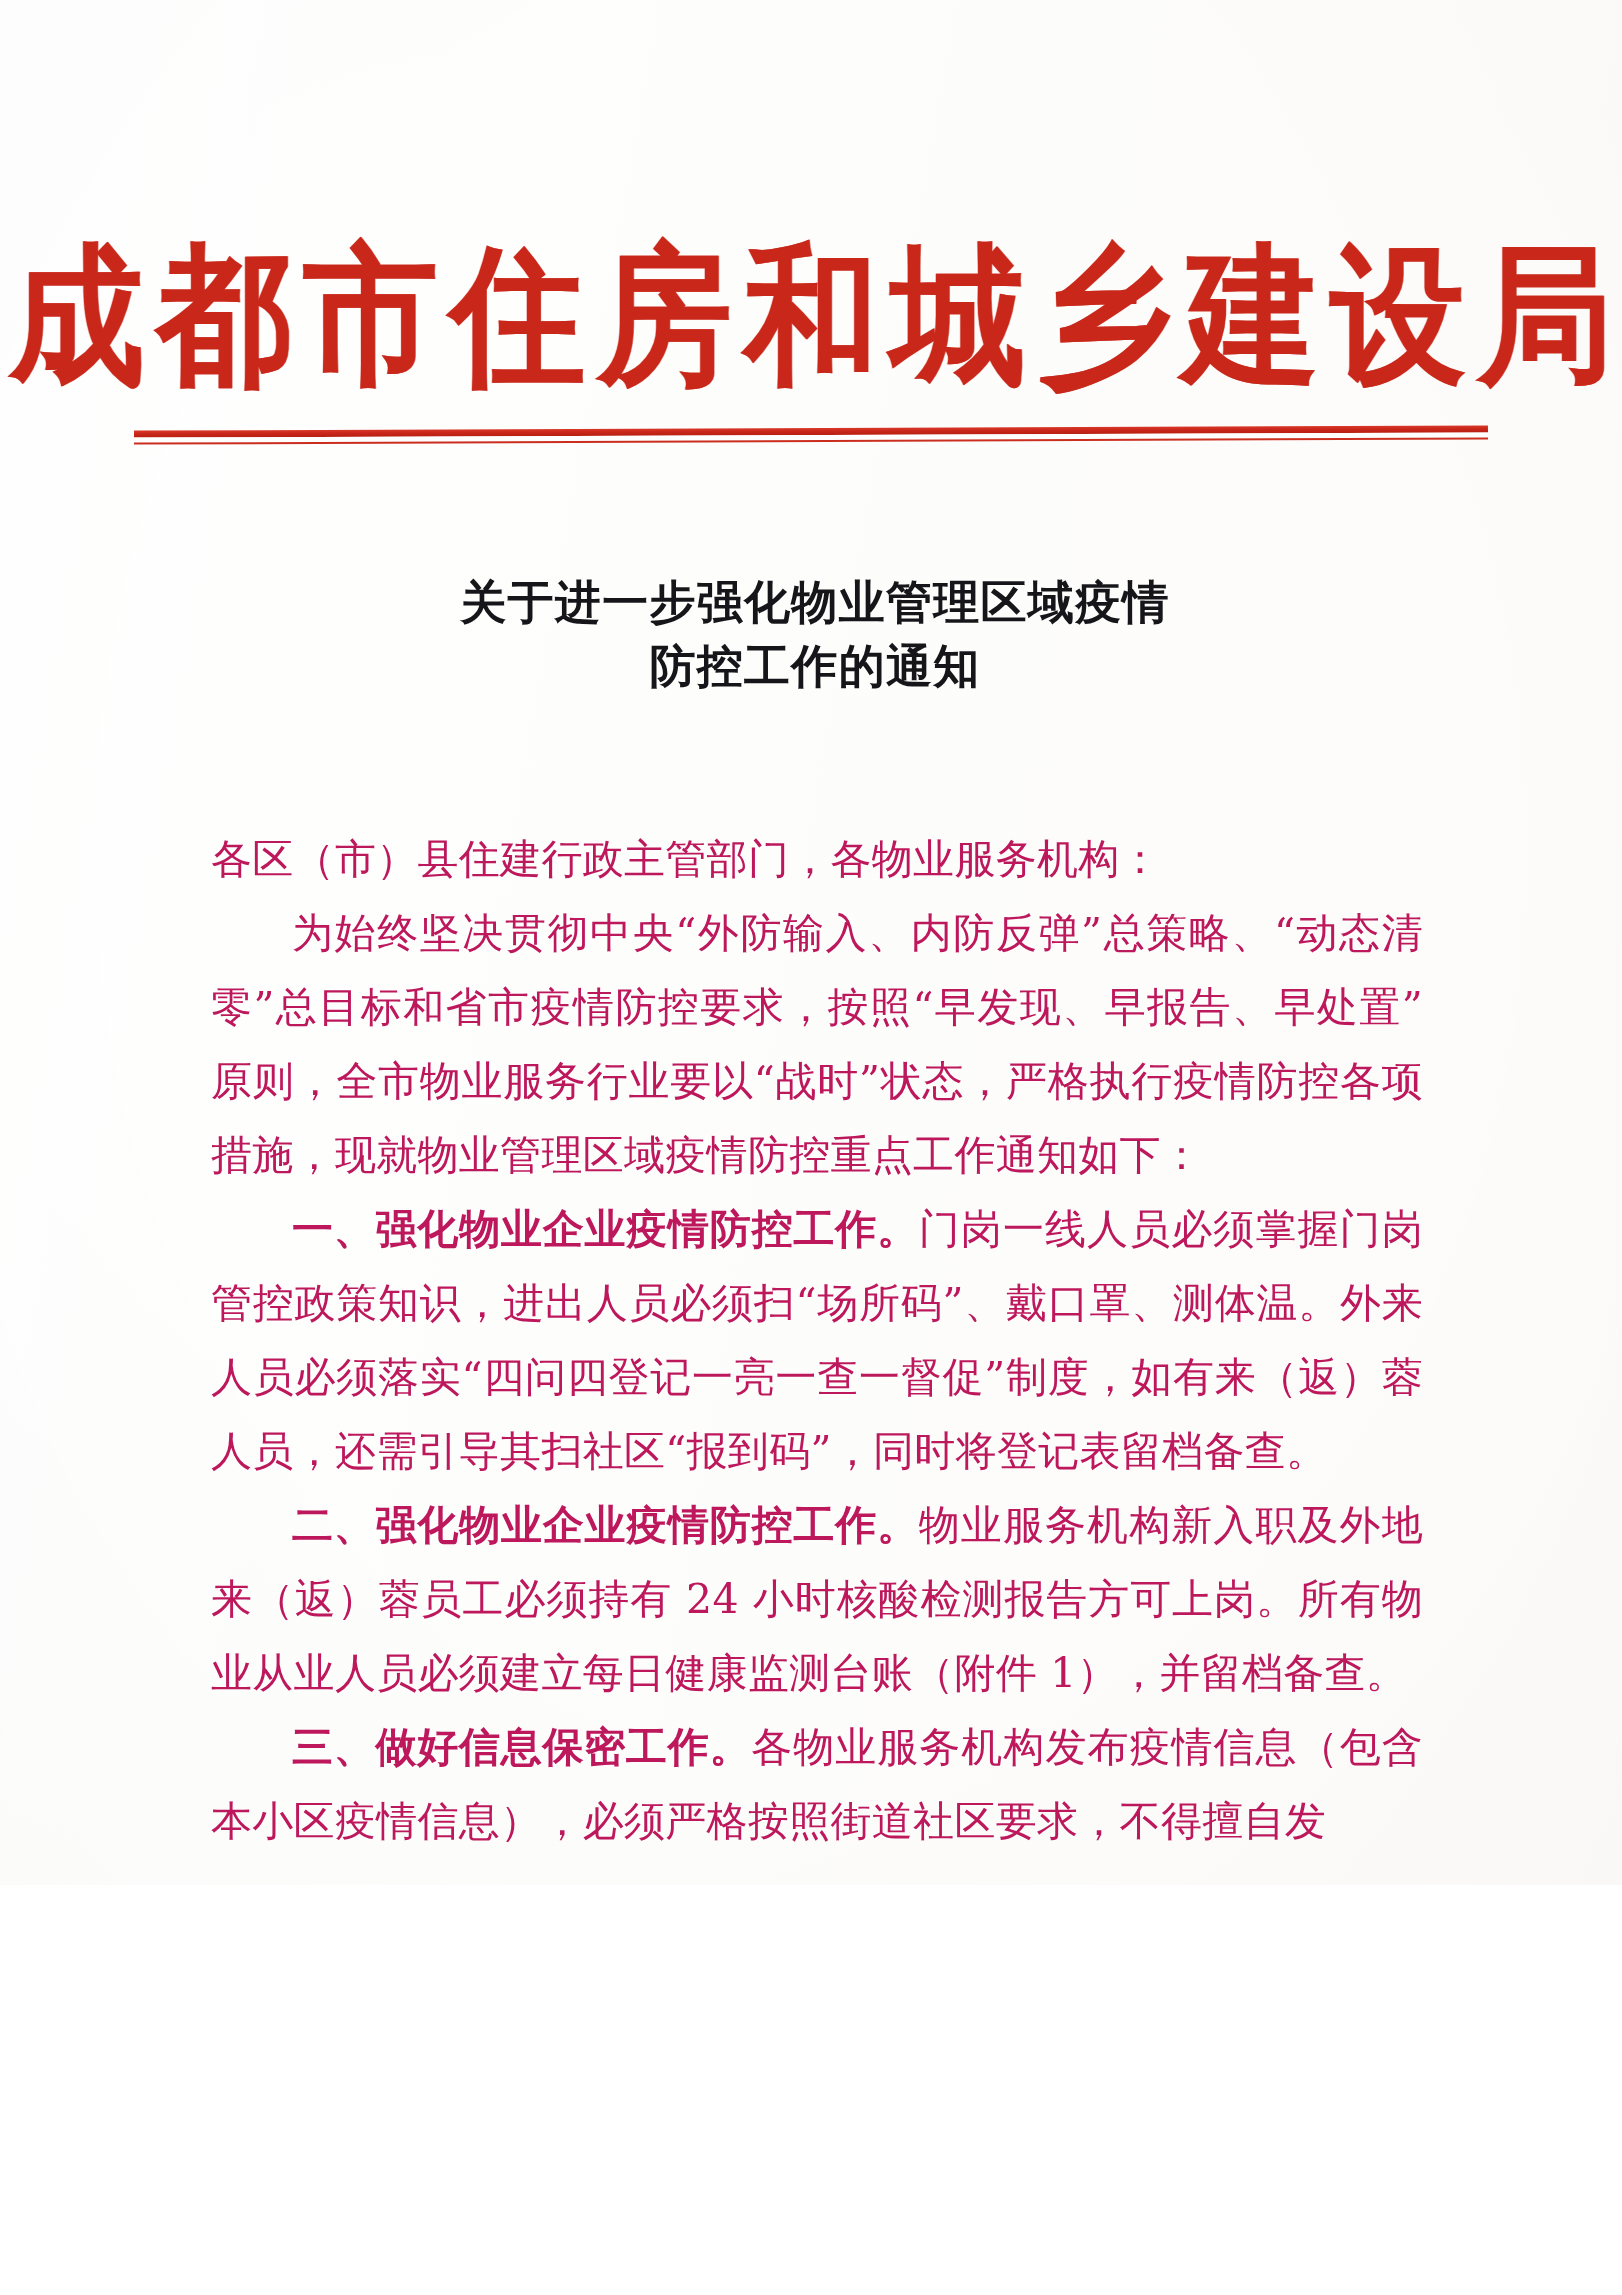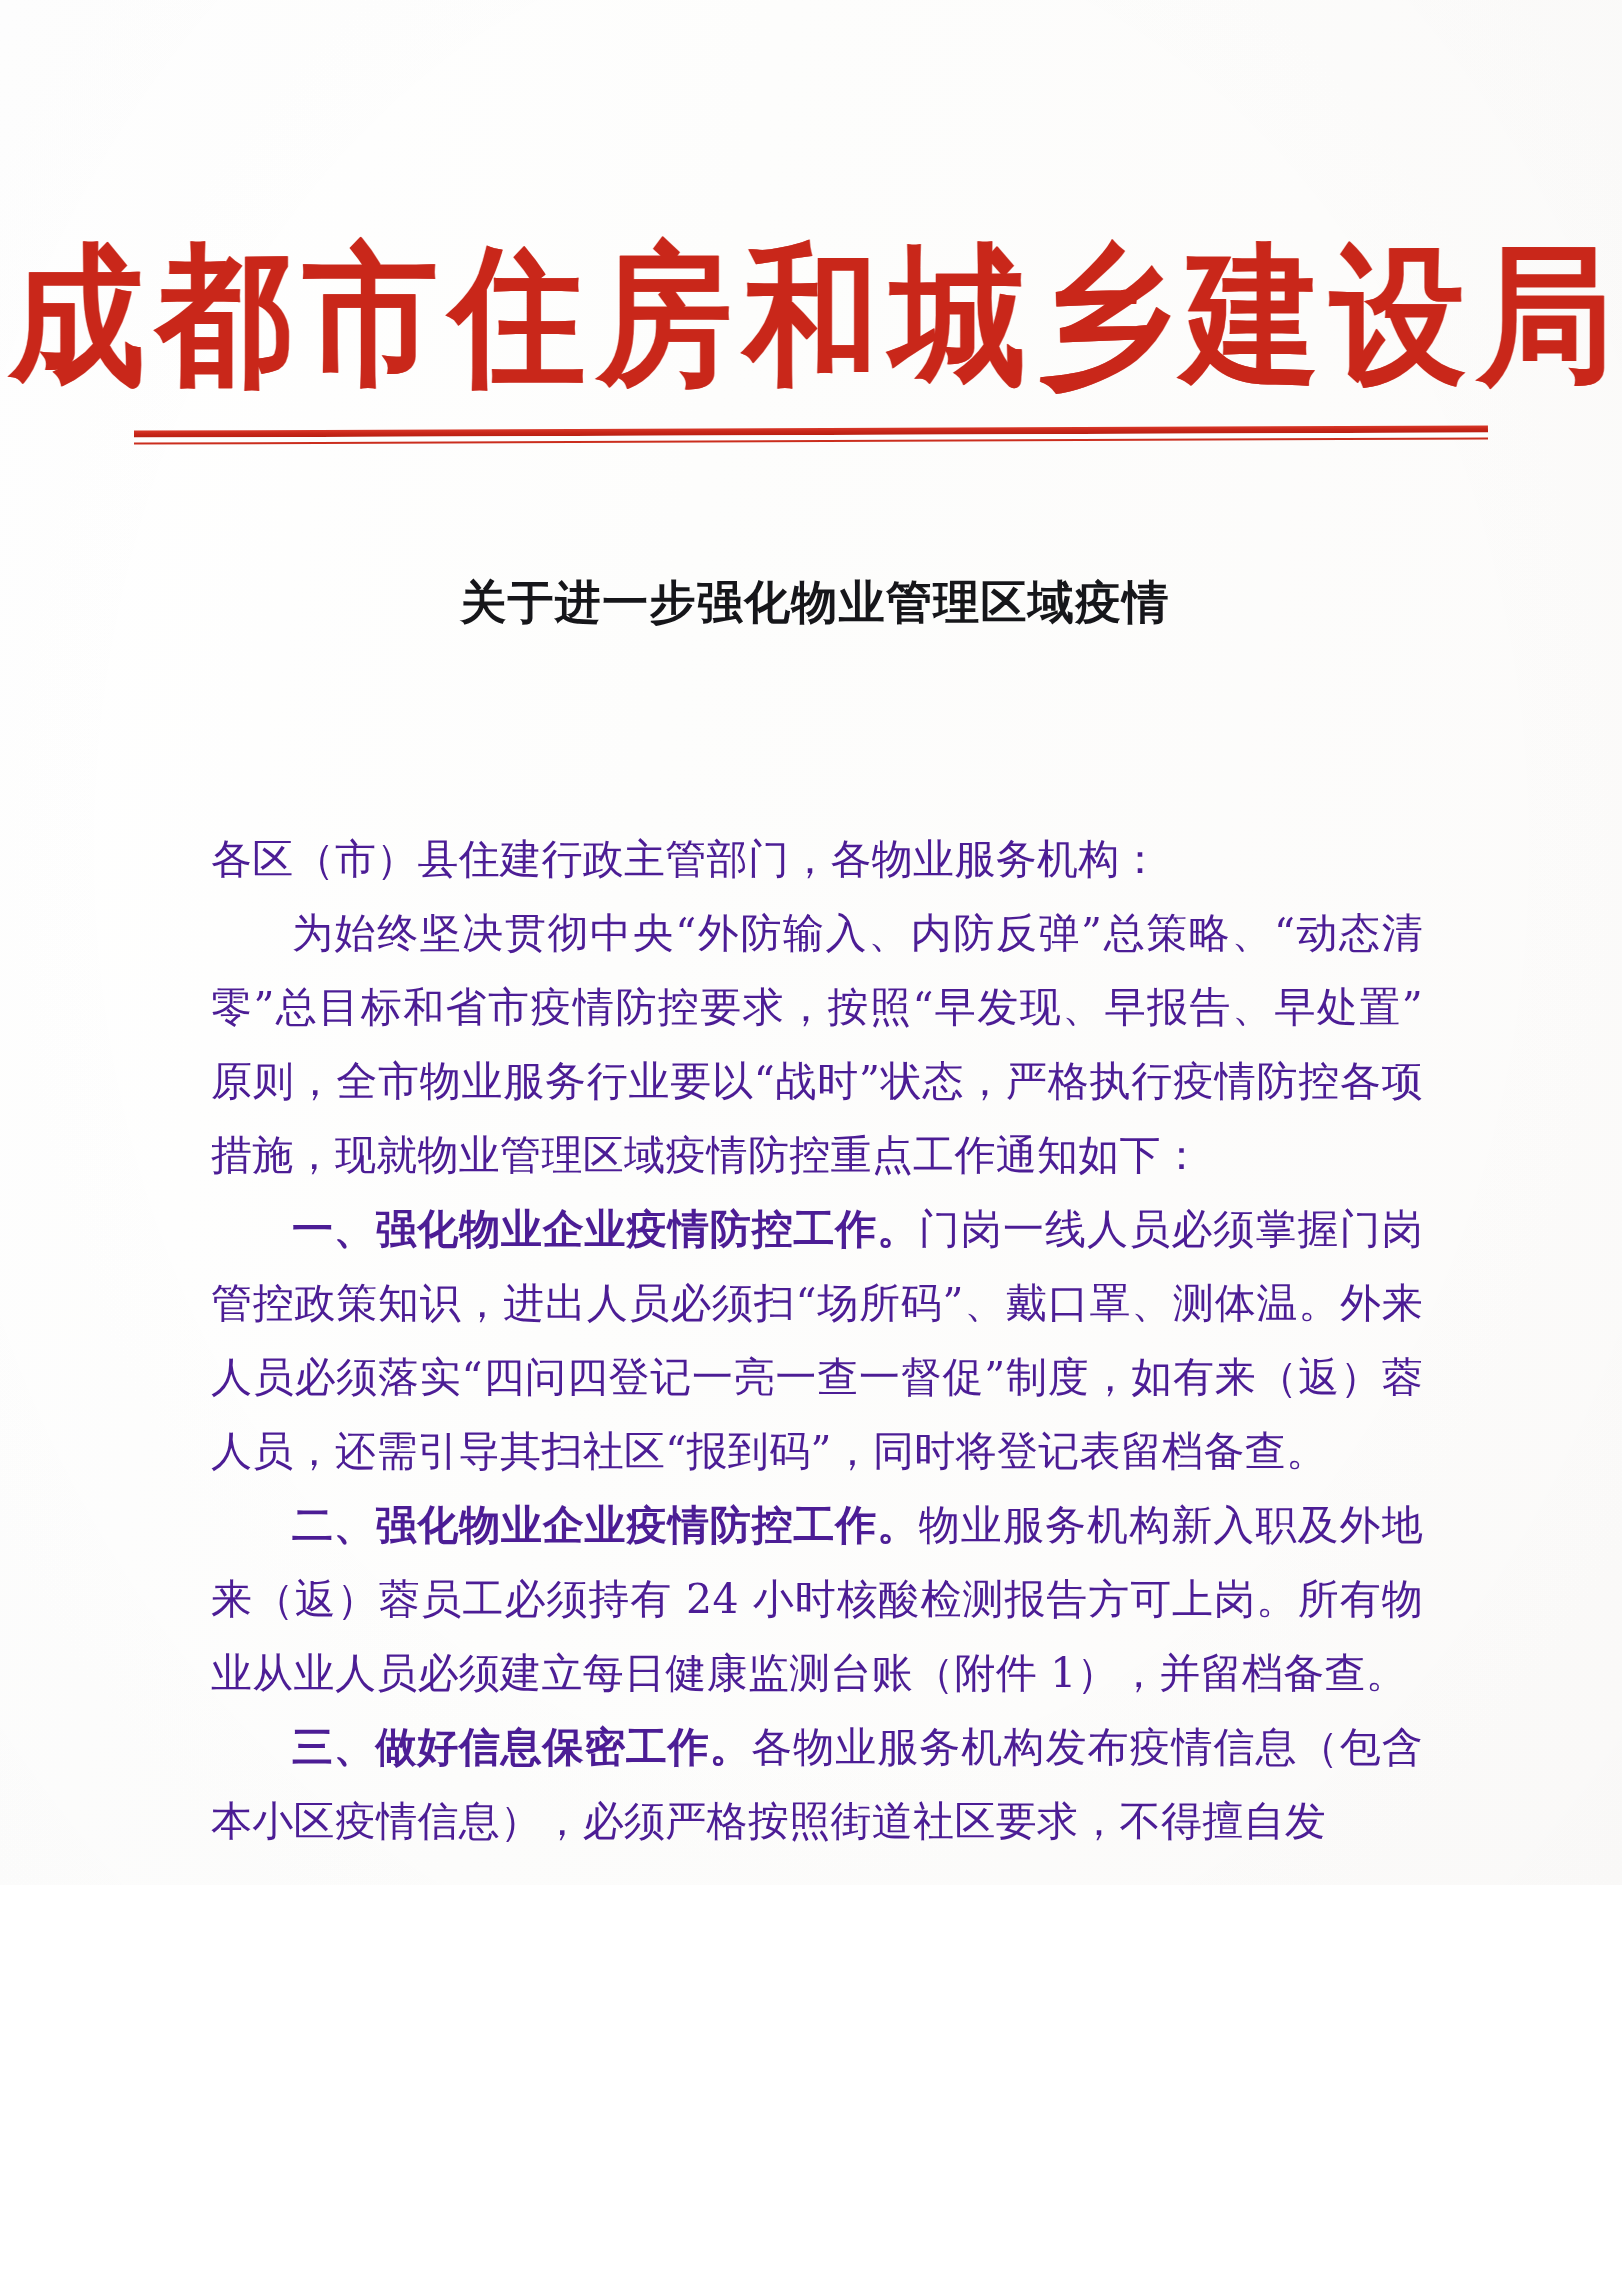--- a/index.html
+++ b/index.html
@@ -105,21 +105,21 @@
     position: absolute;
     left: 211px;
     top: 822px;
     width: 1212px;
   }
 
   .para {
     font-family: "DejaVu Serif", "Liberation Serif", serif;
     font-size: 41px;
     line-height: 74px;
-    color: #4c1d95;
+    color: #be185d;
     letter-spacing: 0.3px;
     text-align: justify;
     text-justify: inter-character;
     margin: 0;
   }
   .para + .para { margin-top: 0px; }
 
   .para.indent { text-indent: 81px; }
 
   .lead {
@@ -168,20 +168,21 @@
   </div>
 
   <div class="masthead-rule">
     <div class="thick"></div>
     <div class="gap"></div>
     <div class="thin"></div>
   </div>
 
   <div class="doc-title">
     <span class="tline">关于进一步强化物业管理区域疫情</span>
+    <span class="tline">防控工作的通知</span>
   </div>
 
   <div class="body-block">
 
     <p class="para">各区（市）县住建行政主管部门，各物业服务机构：</p>
 
     <p class="para indent">
       <span>为始终坚决贯彻中央“外防输入、内防反弹”总策略、“动态清零”总目标和省市疫情防控要求，按照“早发现、早报告、早处置”原则，全市物业服务行业要以“战时”状态，严格执行疫情防控各项措施，现就物业管理区域疫情防控重点工作通知如下：</span>
     </p>
 

